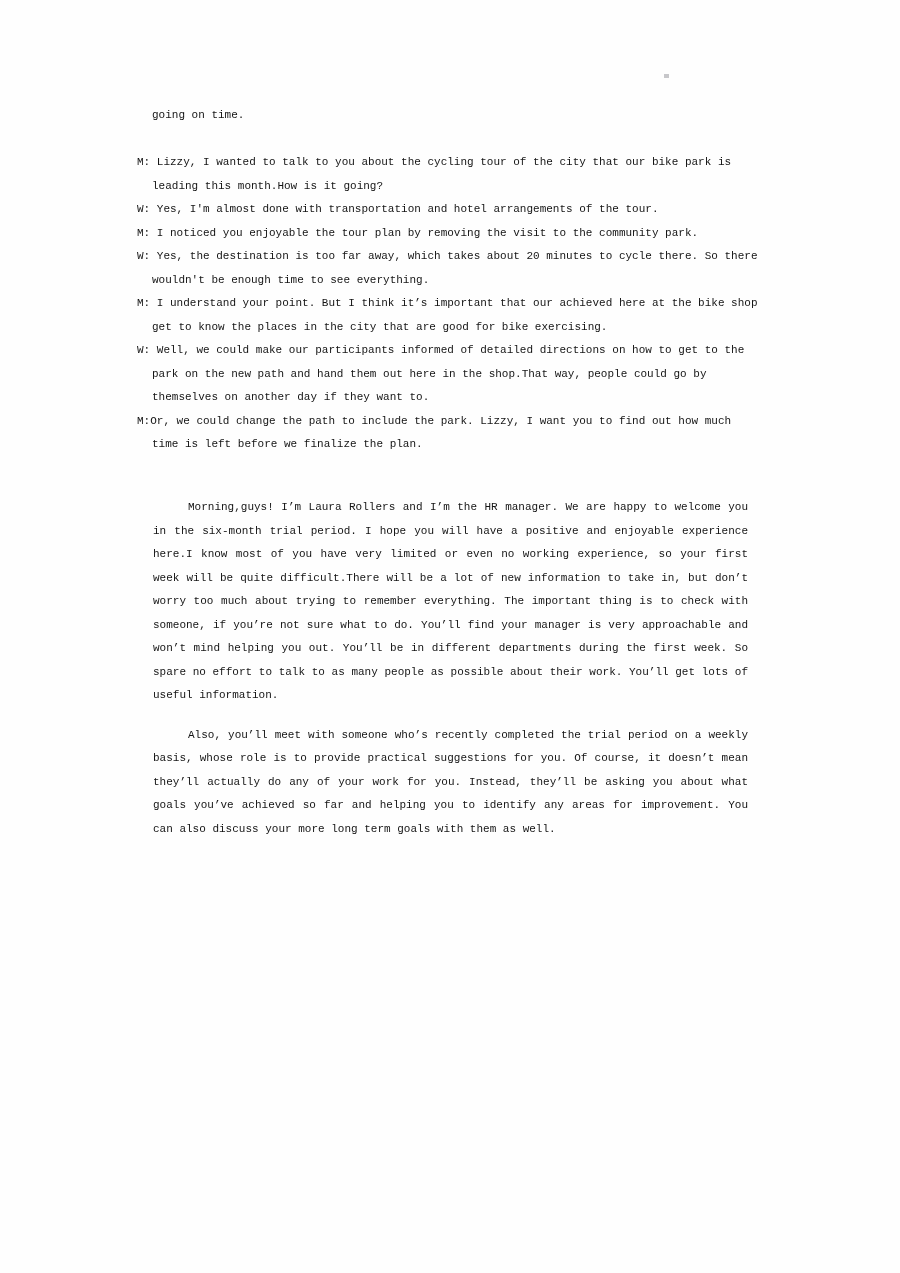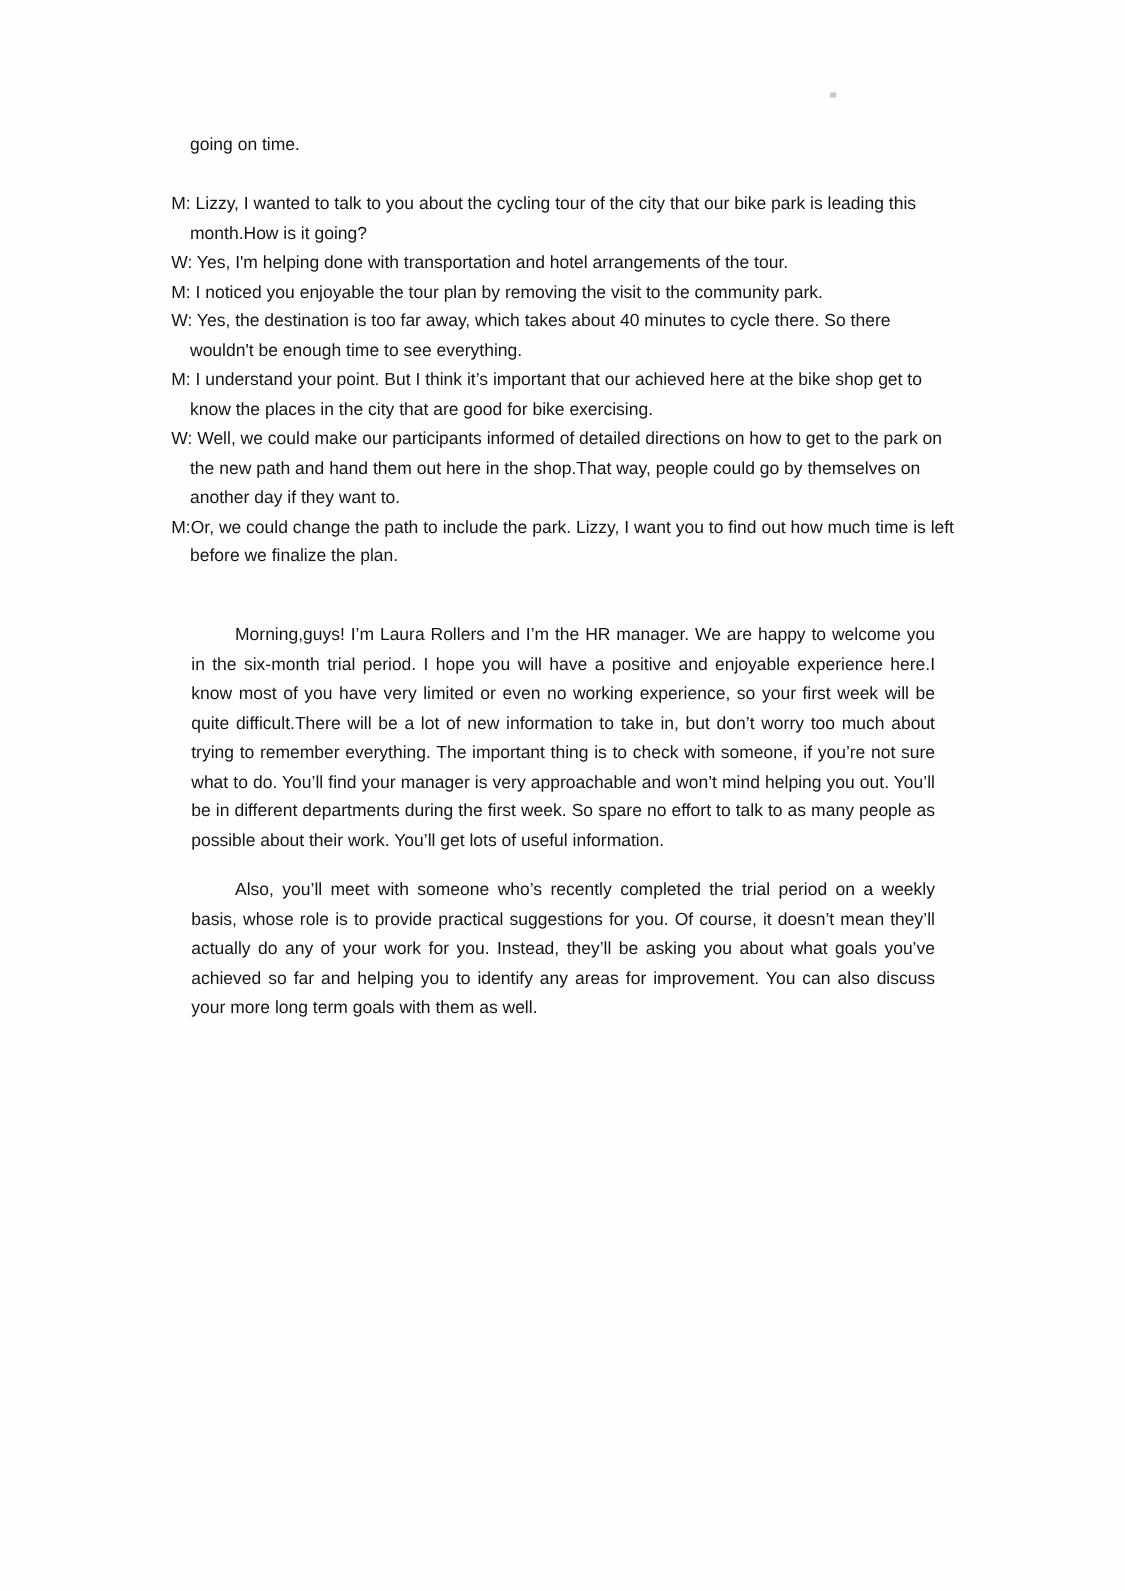--- a/index.html
+++ b/index.html
@@ -5,22 +5,22 @@
   html, body {
     margin: 0;
     padding: 0;
     background: #ffffff;
   }
   .page {
     position: relative;
     width: 900px;
     height: 1273px;
     background: #fefefe;
-    font-family: Liberation Sans, sans-serif;
-    font-size: 14px;
+    font-family: Liberation Mono, monospace;
+    font-size: 11px;
     line-height: 23.5px;
     color: #141414;
     overflow: hidden;
   }
   .content {
     position: absolute;
     left: 137px;
     top: 104px;
     width: 627px;
   }
@@ -62,23 +62,23 @@
   <span class="speck"></span>
 
   <div class="content">
 
     <div class="carryover">going on time.</div>
 
     <div class="spacer"></div>
 
 
     <div class="turn">M: Lizzy, I wanted to talk to you about the cycling tour of the city that our bike park is leading this month.How is it going?</div>
-    <div class="turn">W: Yes, I'm helping done with transportation and hotel arrangements of the tour.</div>
+    <div class="turn">W: Yes, I'm almost done with transportation and hotel arrangements of the tour.</div>
     <div class="turn">M: I noticed you enjoyable the tour plan by removing the visit to the community park.</div>
-    <div class="turn">W: Yes, the destination is too far away, which takes about 40 minutes to cycle there. So there wouldn't be enough time to see everything.</div>
+    <div class="turn">W: Yes, the destination is too far away, which takes about 20 minutes to cycle there. So there wouldn't be enough time to see everything.</div>
     <div class="turn">M: I understand your point. But I think it’s important that our achieved here at the bike shop get to know the places in the city that are good for bike exercising.</div>
     <div class="turn">W: Well, we could make our participants informed of detailed directions on how to get to the park on the new path and hand them out here in the shop.That way, people could go by themselves on another day if they want to.</div>
     <div class="turn">M:Or, we could change the path to include the park. Lizzy, I want you to find out how much time is left before we finalize the plan.</div>
 
     <div class="spacer"></div>
 
 
     <p class="para">Morning,guys! I’m Laura Rollers and I’m the HR manager. We are happy to welcome you in the six-month trial period. I hope you will have a positive and enjoyable experience here.I know most of you have very limited or even no working experience, so your first week will be quite difficult.There will be a lot of new information to take in, but don’t worry too much about trying to remember everything. The important thing is to check with someone, if you’re not sure what to do. You’ll find your manager is very approachable and won’t mind helping you out. You’ll be in different departments during the first week. So spare no effort to talk to as many people as possible about their work. You’ll get lots of useful information.</p>
     <p class="para">Also, you’ll meet with someone who’s recently completed the trial period on a weekly basis, whose role is to provide practical suggestions for you. Of course, it doesn’t mean they’ll actually do any of your work for you. Instead, they’ll be asking you about what goals you’ve achieved so far and helping you to identify any areas for improvement. You can also discuss your more long term goals with them as well.</p>
 

